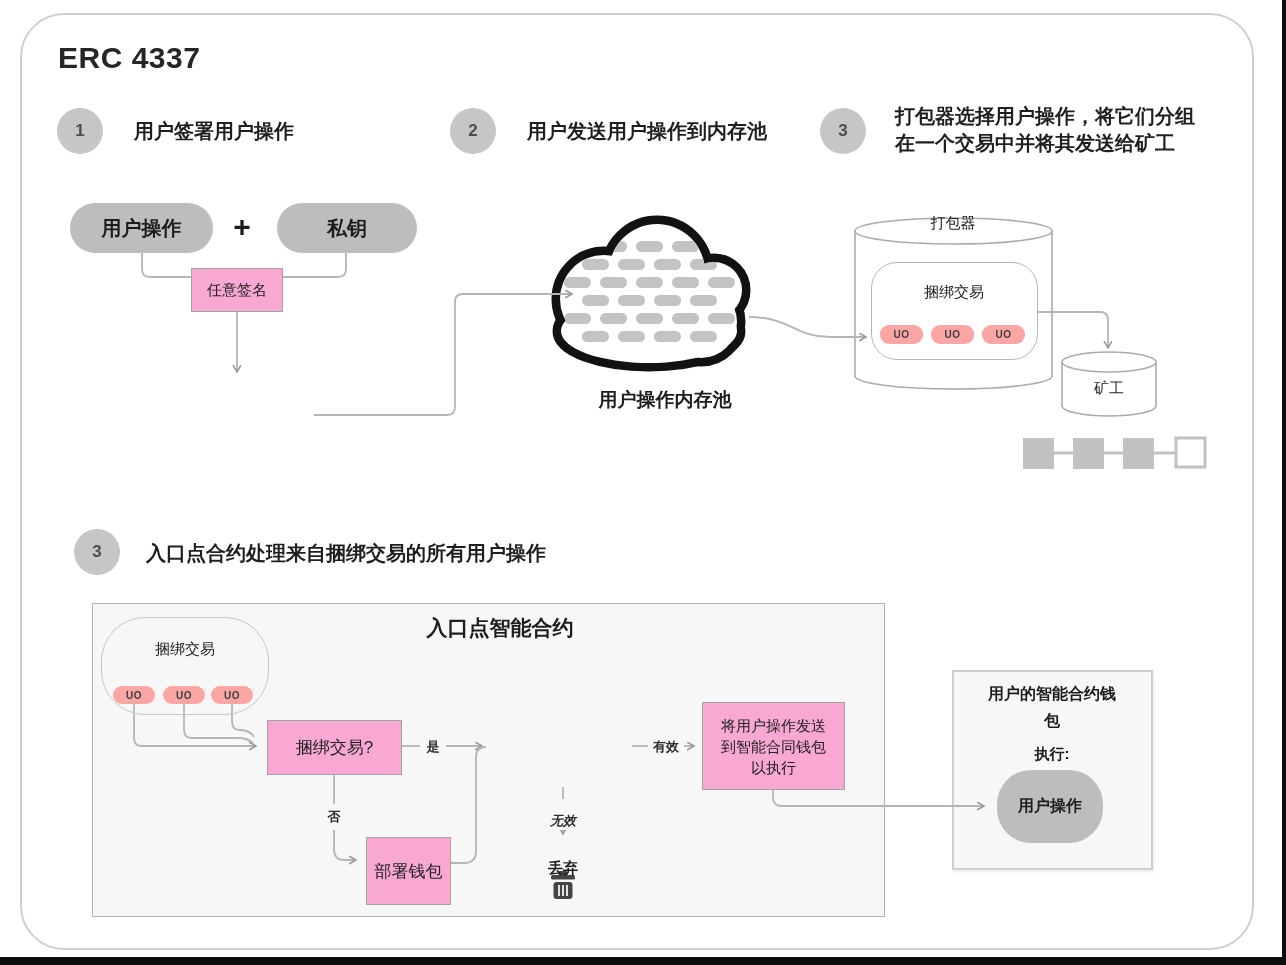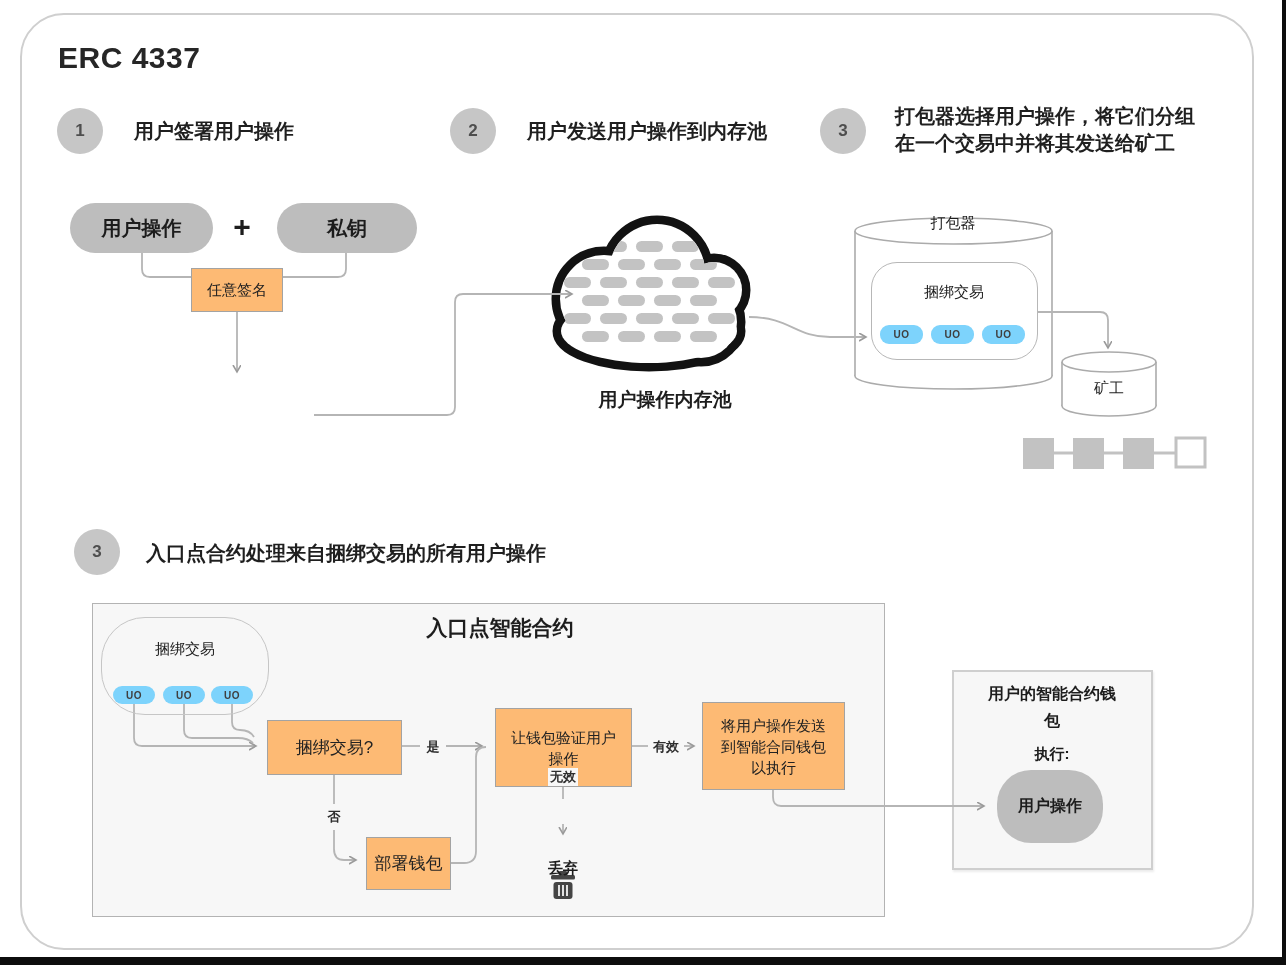--- a/index.html
+++ b/index.html
@@ -6,26 +6,26 @@
     font-family:"Liberation Sans","DejaVu Sans",sans-serif;color:#1d1d1d;}
   .abs{position:absolute;}
   .stage{position:relative;width:1286px;height:965px;background:#fff;}
   .frame{left:20px;top:13px;width:1230px;height:933px;border:2px solid #cfcfcf;border-radius:44px;background:#fff;}
   .edge{background:#0d0d0d;}
   .circ{background:#c6c6c6;border-radius:50%;display:flex;align-items:center;justify-content:center;
     font-weight:700;color:#4e4e4e;font-size:17px;}
   .steplbl{font-weight:700;font-size:20px;color:#1f1f1f;line-height:27px;}
   .pill{background:#bdbdbd;border-radius:26px;display:flex;align-items:center;justify-content:center;
     font-weight:600;color:#1c1c1c;}
-  .wbox{background:#fdba74;border:1.6px solid #a3a3a3;display:flex;align-items:center;justify-content:center;
+  .wbox{background:#f9a8d4;border:1.6px solid #a3a3a3;display:flex;align-items:center;justify-content:center;
     text-align:center;color:#222;box-sizing:border-box;}
   .gpanel{background:#f7f7f7;box-sizing:border-box;}
   .bundlebox{background:#fff;border:1.5px solid #b7b7b7;border-radius:26px;box-sizing:border-box;}
   .blob{background:transparent;border:1.5px solid #c6c6c6;border-radius:44px;box-sizing:border-box;}
-  .uo{background:#7dd3fc;border-radius:9px;font-size:10px;font-weight:700;color:#3f3f3f;
+  .uo{background:#fca5a5;border-radius:9px;font-size:10px;font-weight:700;color:#3f3f3f;
     display:flex;align-items:center;justify-content:center;letter-spacing:.5px;}
   .minilbl{font-size:13px;font-weight:700;color:#2e2e2e;text-align:center;background:#f7f7f7;line-height:18px;}
   .ctr{display:flex;align-items:center;justify-content:center;text-align:center;}
   .title{font-size:30px;font-weight:800;color:#262626;letter-spacing:.5px;}
 </style>
 </head>
 <body>
 
 <div class="stage">
 
@@ -232,30 +232,27 @@
 
   <div class="abs wbox" style="left:267px;top:720px;width:135px;height:55px;font-size:17px;">
     <span>捆绑交易?</span>
   </div>
   <div class="abs minilbl" style="left:424px;top:738px;width:18px;">
     <span>是</span>
   </div>
   <div class="abs minilbl" style="left:326px;top:808px;width:16px;">
     <span>否</span>
   </div>
-  <div class="abs wbox" style="left:366px;top:837px;width:85px;height:53px;font-size:17px;">
+  <div class="abs wbox" style="left:366px;top:837px;width:85px;height:68px;font-size:17px;">
     <span>部署钱包</span>
-  </div>
-  <div class="abs wbox" style="left:495px;top:708px;width:137px;height:79px;font-size:15px;line-height:21px;">
-    <span style="display:block;width:110px;">让钱包验证用户操作</span>
   </div>
   <div class="abs minilbl" style="left:651px;top:738px;width:30px;">
     <span>有效</span>
   </div>
-  <div class="abs minilbl" style="left:548px;top:768px;width:30px;">
+  <div class="abs minilbl" style="left:548px;top:812px;width:30px;font-style:italic;">
     <span>无效</span>
   </div>
   <div class="abs ctr" style="left:533px;top:858px;width:60px;height:20px;font-size:15px;font-weight:700;">
     <span>丢弃</span>
   </div>
   <div class="abs wbox" style="left:702px;top:702px;width:143px;height:88px;font-size:15px;line-height:21px;">
     <span style="display:block;width:112px;text-align:center;">将用户操作发送到智能合同钱包以执行</span>
   </div>
 
   <div class="abs ctr" style="left:982px;top:680px;width:140px;height:54px;font-size:16px;font-weight:700;line-height:27px;">

